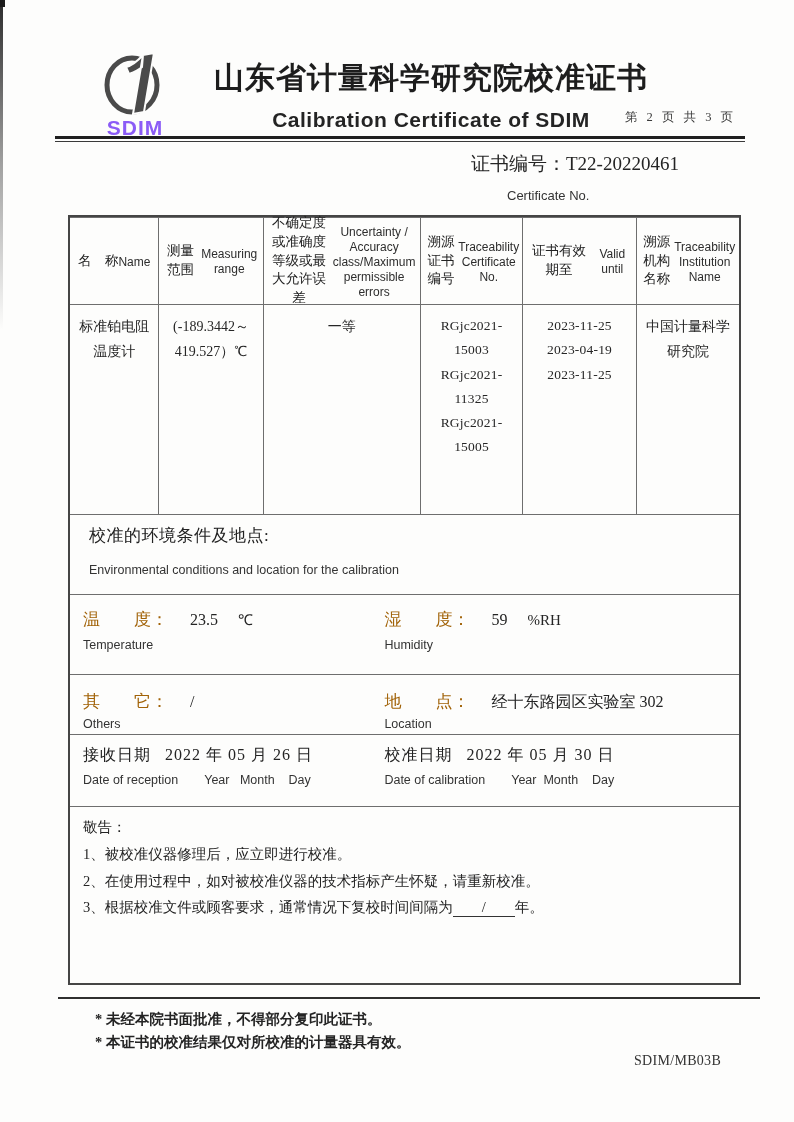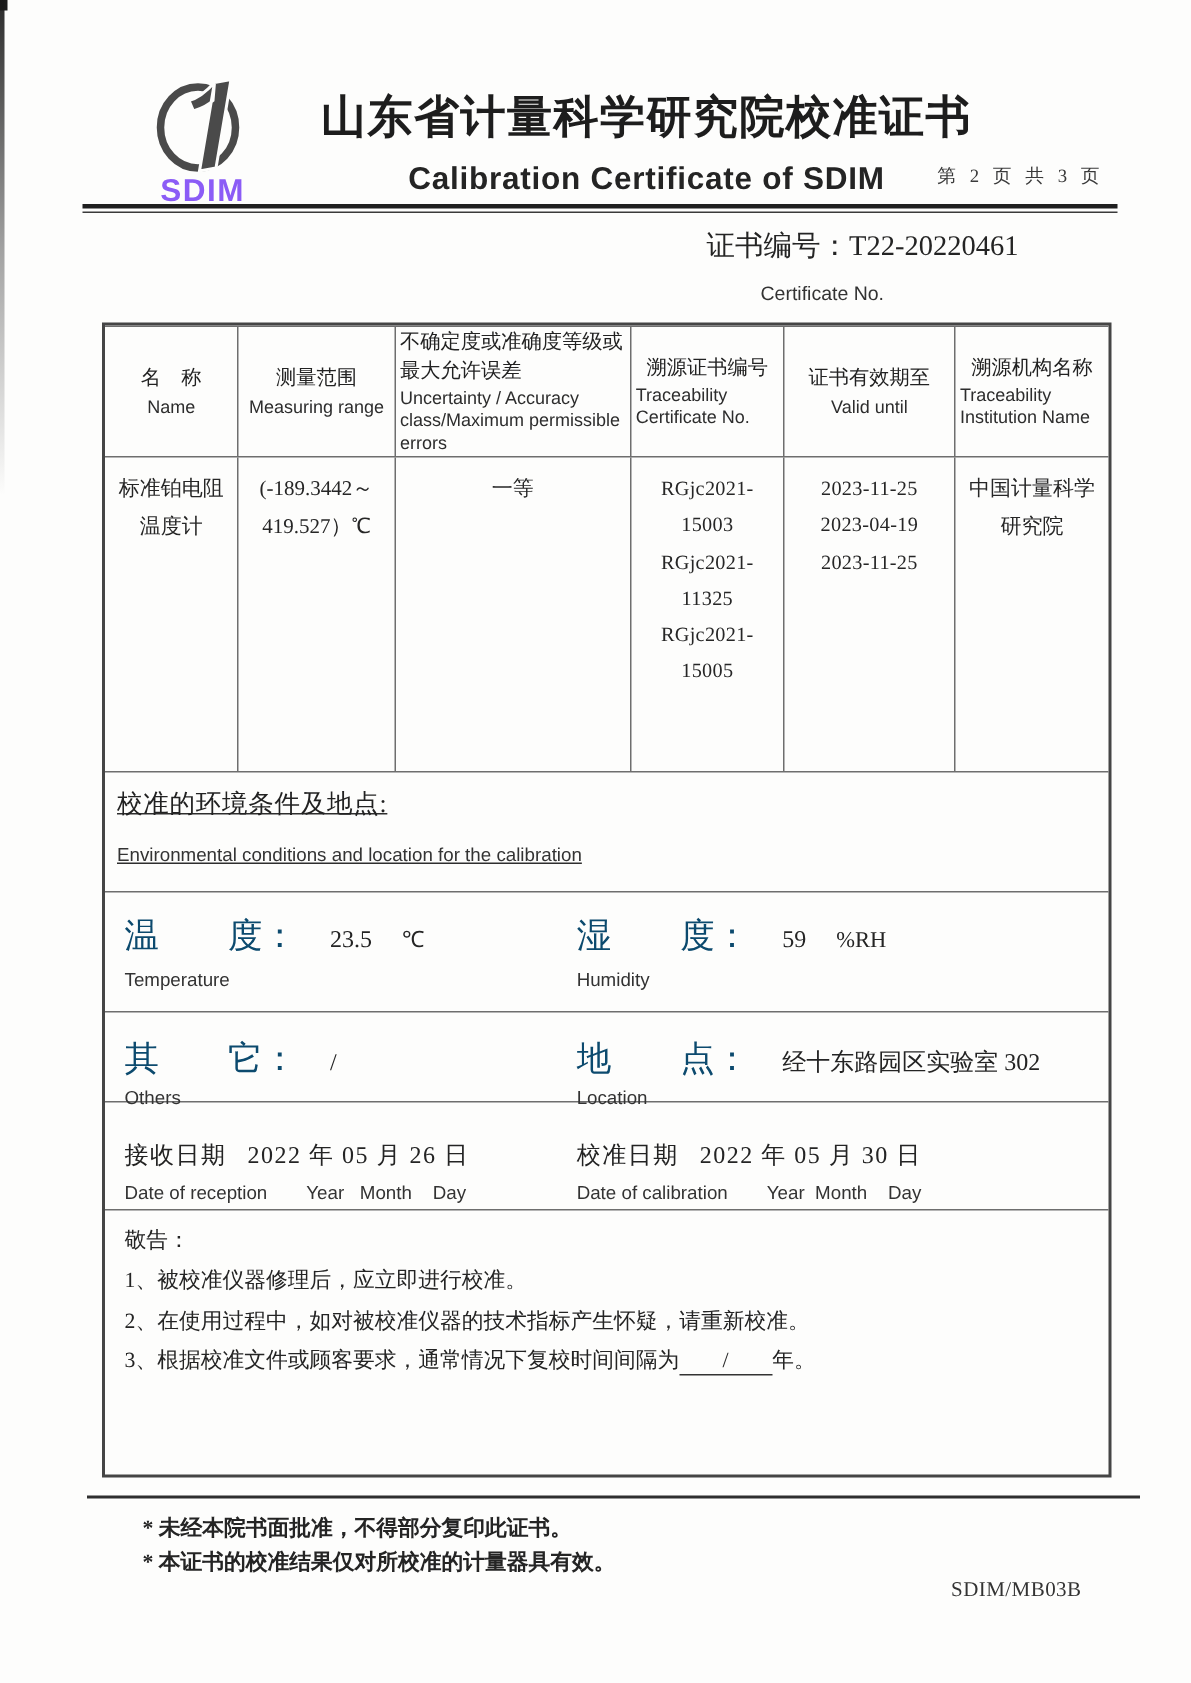--- a/index.html
+++ b/index.html
@@ -36,50 +36,50 @@
   
   .main-table { position:absolute; top:215px; left:68px; width:673px; height:770px;
     border:2px solid #454545; }
   .rule-top { border-top:1px solid #6e6e6e; }
 
   .sec1-title { height:58px; padding:7px 13px 0; }
   .sec-title-zh { font-size:17px; color:#222; letter-spacing:.5px; }
   .sec-title-en { font-size:12.5px; color:#333; margin-top:4px; }
 
   .cols-header { display:flex; height:87px; }
-  .th { display:flex; flex-direction:column; justify-content:center; align-items:center;
-    padding:2px 3px; border-left:1px solid #6e6e6e; }
+  .th { display:flex; flex-direction:row; justify-content:center; align-items:center;
+    text-align:center; padding:2px 3px; border-left:1px solid #6e6e6e; }
   .th:first-child { border-left:none; }
   .th-zh { font-size:13.5px; color:#222; line-height:1.4; }
   .th-en { font-size:12px; color:#2d2d2d; line-height:1.25; margin-top:2px; }
 
   .data-row { display:flex; height:210px; }
   .td { padding:9px 6px 0; text-align:center; border-left:1px solid #6e6e6e;
     font-size:14px; line-height:1.8; color:#262626; }
   .td:first-child { border-left:none; }
   .c1 { width:13.2%; } .c2 { width:15.6%; } .c3 { width:23.5%; }
   .c4 { width:15.3%; } .c5 { width:17.0%; } .c6 { width:15.4%; }
   .td.c1 { padding-left:8px; padding-right:8px; }
   .mono-ish { font-size:13.5px; letter-spacing:.2px; }
 
-  .env-title { height:80px; padding:9px 8px 0;text-decoration:underline; }
+  .env-title { height:80px; padding:9px 19px 0; }
   .env-title .sec-title-en { margin-top:16px; }
 
   .pair-row { display:flex; }
   .pair-left { width:47%; padding-left:13px; }
   .pair-right { width:53%; }
   .row-temp { height:80px; padding-top:13px; }
   .row-others { height:60px; padding-top:15px; }
-  .zh-label { font-size:23px; color:#0c4a6e;text-align:center; }
+  .zh-label { font-size:17px; color:#a16207;text-align:center; }
   .val { font-size:16px; margin-left:22px; color:#242424; }
   .unit { font-size:15px; margin-left:20px; color:#242424; }
   .sub-en { font-size:12.5px; color:#333; margin-top:7px; }
   .row-others .sub-en { margin-top:4px; }
 
-  .dates-row { display:flex; height:72px; padding-top:25px; }
+  .dates-row { display:flex; height:72px; padding-top:10px; }
   .date-label { font-size:16px; color:#222; letter-spacing:1px; }
   .date-val { font-size:16px; margin-left:14px; color:#242424; letter-spacing:1px; }
   .date-units { margin-left:26px; }
 
   .notice { height:123px; padding:7px 13px 0; font-size:14.5px; color:#242424; }
   .notice-line { line-height:1.85; }
   .blank { display:inline-block; min-width:62px; text-align:center;
     border-bottom:1px solid #333; line-height:1.1; }
 
   

